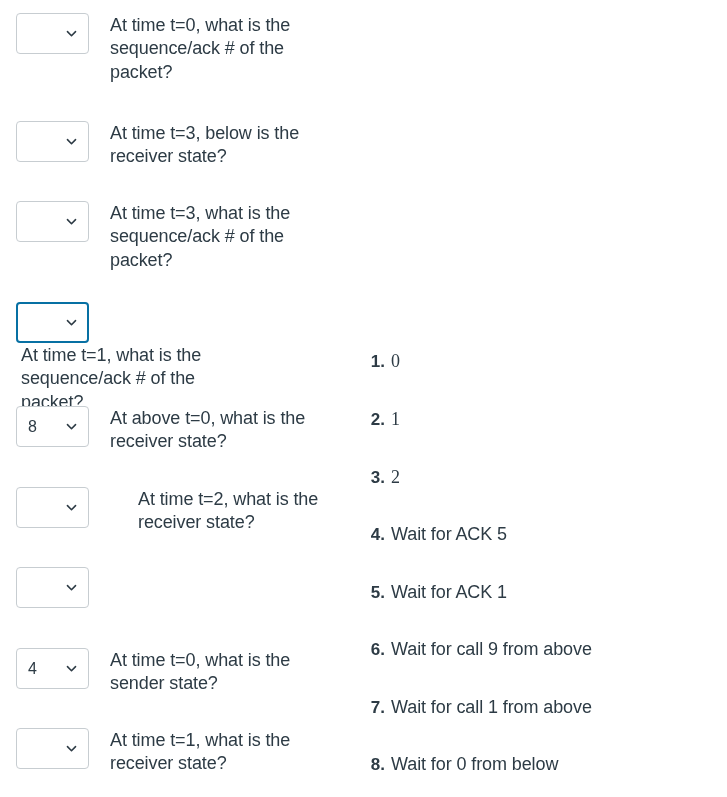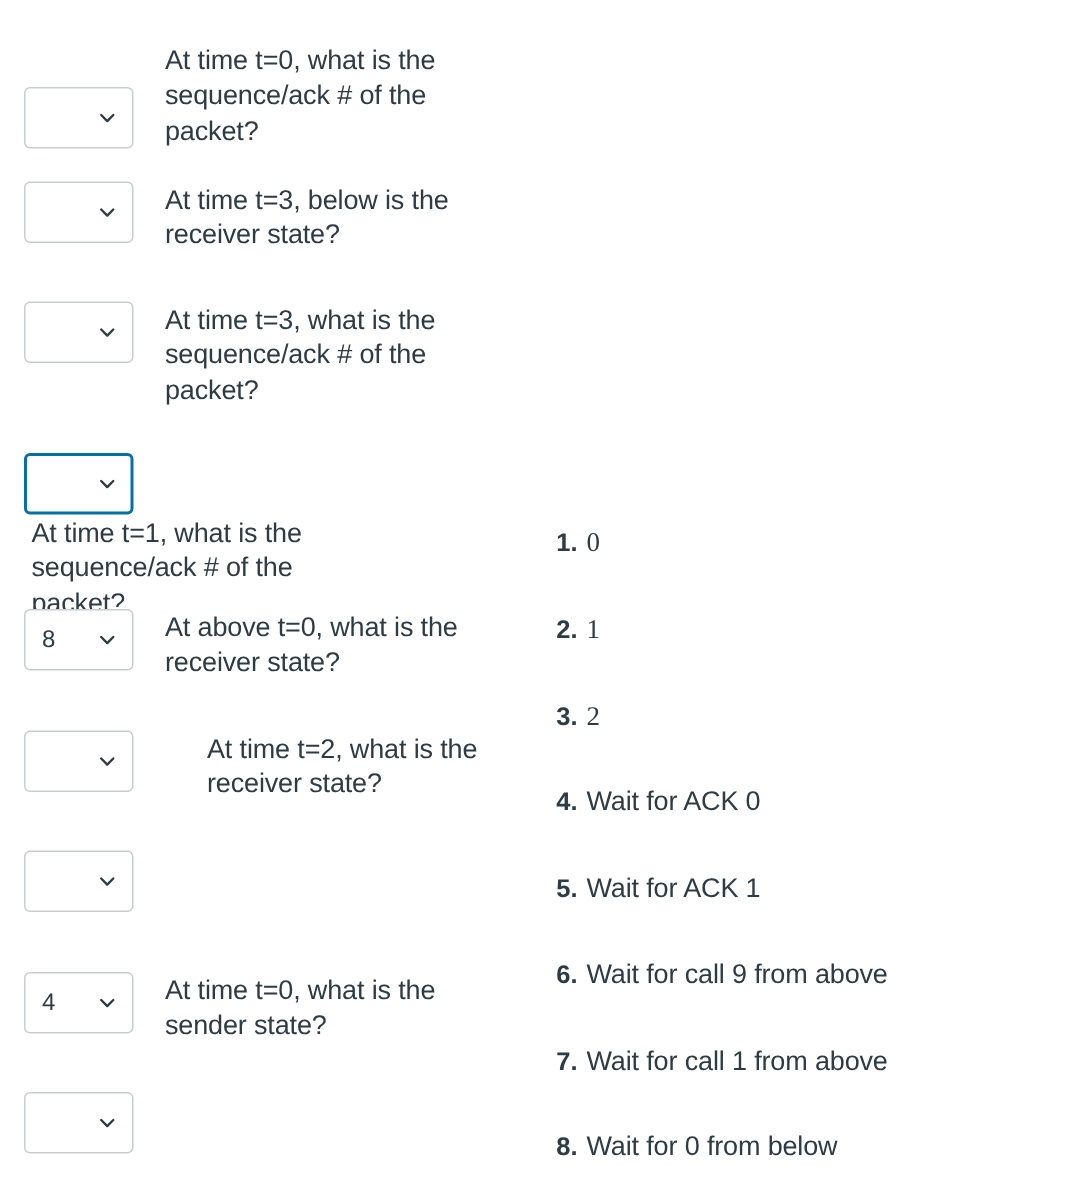--- a/index.html
+++ b/index.html
@@ -119,21 +119,21 @@
   }
   .bank-text.serif {
     font-family: "Liberation Serif", serif;
     font-size: 18px;
   }
 </style>
 </head>
 <body>
 
 <div id="match-column">
-    <div class="match-row" style="top: 28px; align-items: flex-end;">
+    <div class="match-row" style="top: 13px;">
       <div class="select-wrap">
         <button class="answer-select"></button>
         <span class="chevron">
           <svg viewBox="0 0 12 12" fill="none" xmlns="http://www.w3.org/2000/svg">
             <path d="M1.6 4 L6 8.4 L10.4 4" stroke="currentColor" stroke-width="1.7" stroke-linecap="round" stroke-linejoin="round"></path>
           </svg>
         </span>
       </div>
       <div class="question-text">At time t=0, what is the sequence/ack # of the packet?</div>
     </div>
@@ -215,39 +215,40 @@
     </div>
     <div class="match-row" style="top: 728px;">
       <div class="select-wrap">
         <button class="answer-select"></button>
         <span class="chevron">
           <svg viewBox="0 0 12 12" fill="none" xmlns="http://www.w3.org/2000/svg">
             <path d="M1.6 4 L6 8.4 L10.4 4" stroke="currentColor" stroke-width="1.7" stroke-linecap="round" stroke-linejoin="round"></path>
           </svg>
         </span>
       </div>
+      <div class="question-text">At time t=1, what is the receiver state?</div>
     </div>
   </div>
 
 <div id="answer-bank">
     <div class="bank-item" style="top: 350px;">
       <span class="bank-num">1.</span>
       <span class="bank-text serif">0</span>
     </div>
     <div class="bank-item" style="top: 408px;">
       <span class="bank-num">2.</span>
       <span class="bank-text serif">1</span>
     </div>
     <div class="bank-item" style="top: 466px;">
       <span class="bank-num">3.</span>
       <span class="bank-text serif">2</span>
     </div>
     <div class="bank-item" style="top: 523px;">
       <span class="bank-num">4.</span>
-      <span class="bank-text">Wait for ACK 0</span>
+      <span class="bank-text">Wait for ACK 5</span>
     </div>
     <div class="bank-item" style="top: 581px;">
       <span class="bank-num">5.</span>
       <span class="bank-text">Wait for ACK 1</span>
     </div>
     <div class="bank-item" style="top: 638px;">
       <span class="bank-num">6.</span>
       <span class="bank-text">Wait for call 9 from above</span>
     </div>
     <div class="bank-item" style="top: 696px;">

